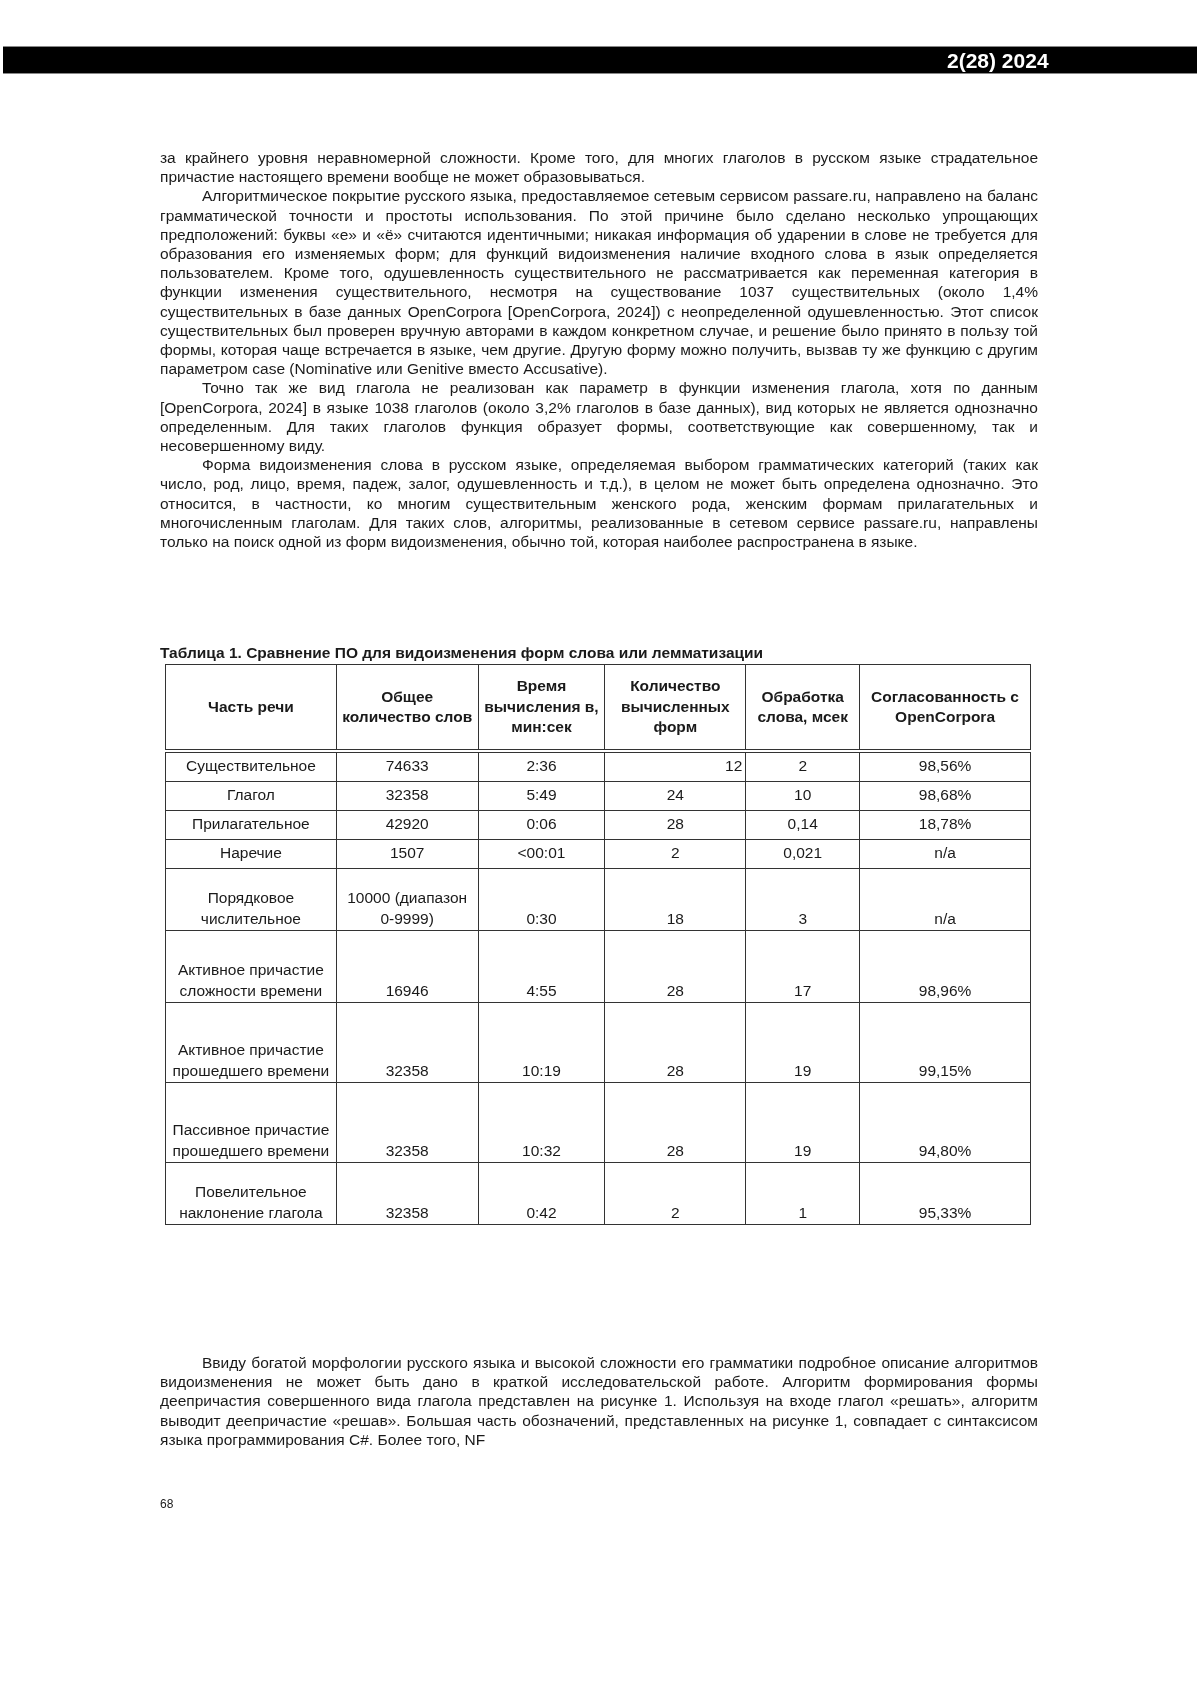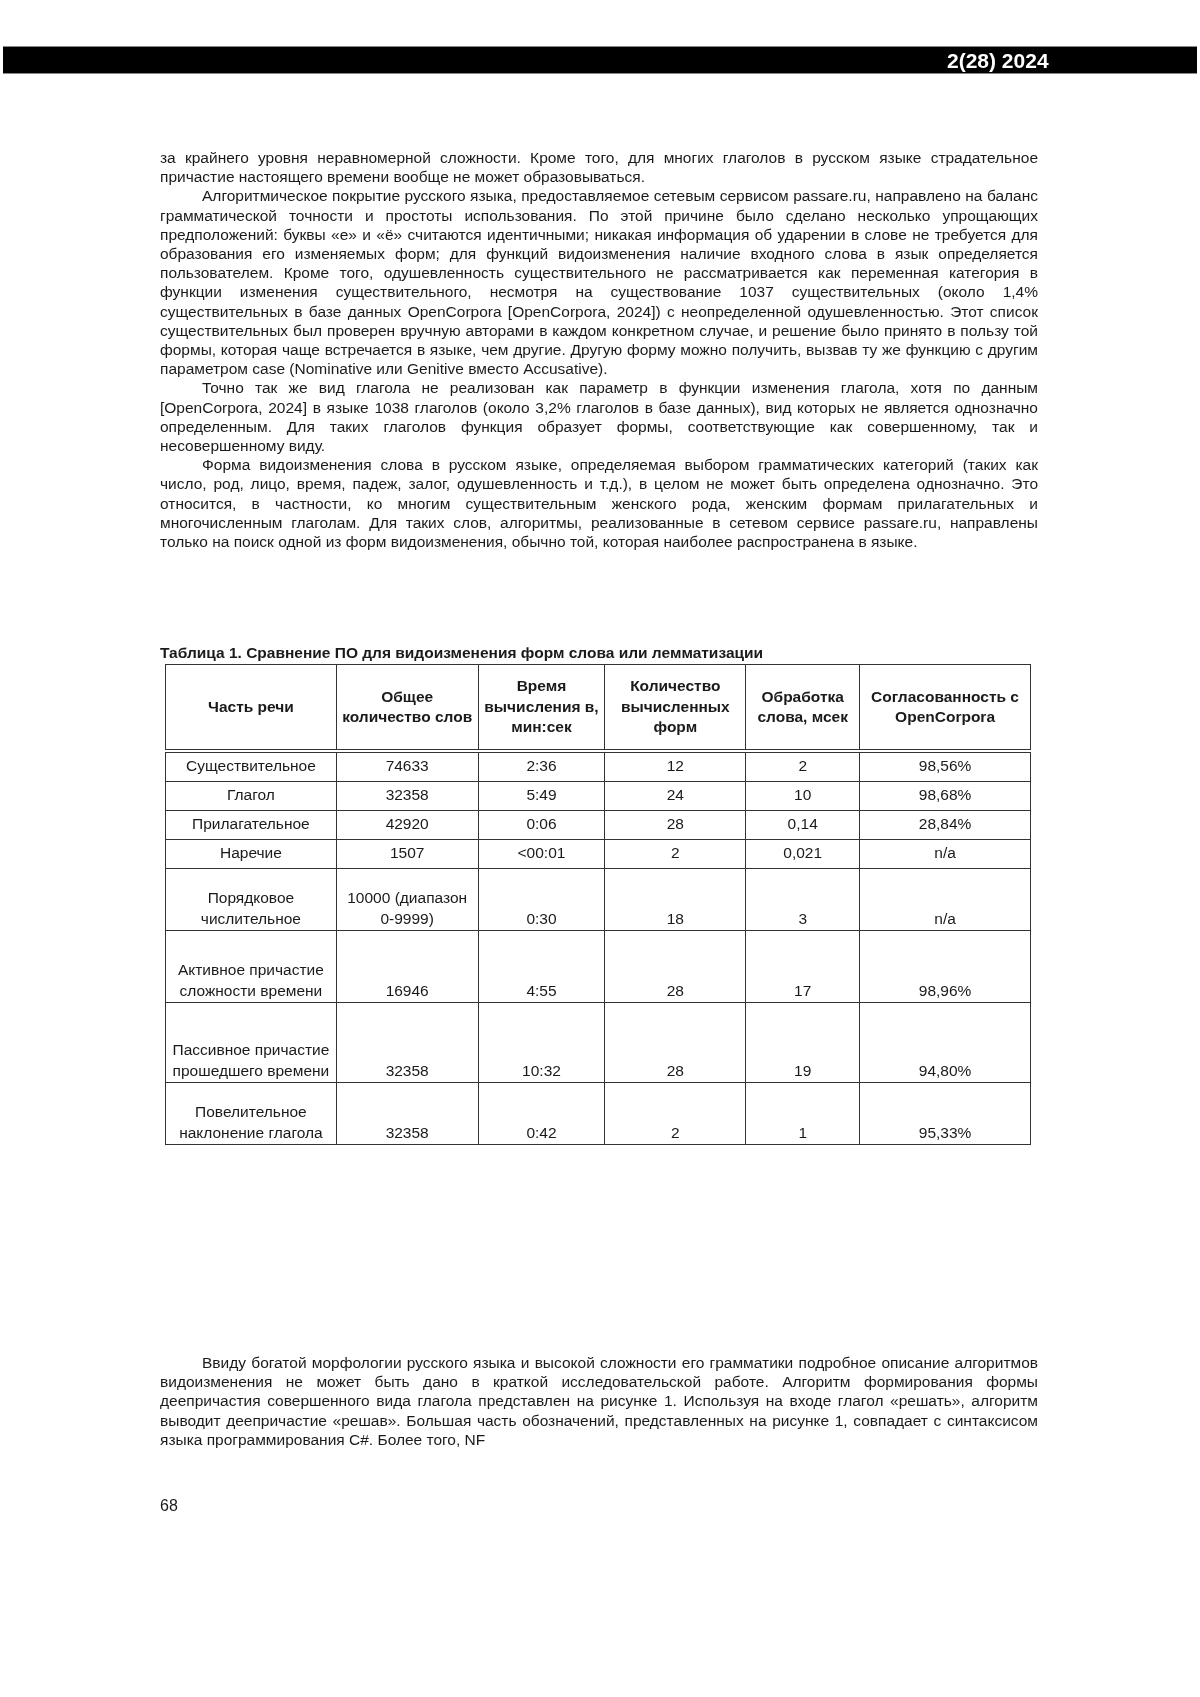--- a/index.html
+++ b/index.html
@@ -39,21 +39,21 @@
     border: 1.5px solid #333; text-align: center; padding: 0 3px;
     line-height: 20.5px;
   }
   table.data th { font-weight: bold; height: 84px; vertical-align: middle; }
   table.data td { vertical-align: bottom; padding-bottom: 1px; }
   table.data td.mid { vertical-align: middle; }
   col.c1 { width: 171px; } col.c2 { width: 142px; } col.c3 { width: 127px; }
   col.c4 { width: 141px; } col.c5 { width: 114px; } col.c6 { width: 171px; }
   #block2 { top: 1353px; }
   .page-number {
-    position: absolute; left: 160px; top: 1497px; font-size: 16px;
+    position: absolute; left: 160px; top: 1497px; font-size: 12px;
   }
 </style>
 </head>
 <body>
 
 <div class="header-bar">
   <span class="journal-title">ЦИФРОВАЯ ЭКОНОМИКА</span>
   <span class="issue">2(28) 2024</span>
 </div>
 
@@ -83,39 +83,39 @@
       <th>Количество вычисленных форм</th>
       <th>Обработка слова, мсек</th>
       <th>Согласованность с OpenCorpora</th>
     </tr>
   </thead>
   <tbody id="table-body">
       <tr style="border-top: 4px double rgb(51, 51, 51);">
         <td class="mid" style="height: 27px;">Существительное</td>
         <td class="mid" style="height: 27px;">74633</td>
         <td class="mid" style="height: 27px;">2:36</td>
-        <td class="mid" style="height: 27px;">12</td>
+        <td class="mid" style="height: 27px; text-align: right;">12</td>
         <td class="mid" style="height: 27px;">2</td>
         <td class="mid" style="height: 27px;">98,56%</td>
       </tr>
       <tr>
         <td class="mid" style="height: 27px;">Глагол</td>
         <td class="mid" style="height: 27px;">32358</td>
         <td class="mid" style="height: 27px;">5:49</td>
         <td class="mid" style="height: 27px;">24</td>
         <td class="mid" style="height: 27px;">10</td>
         <td class="mid" style="height: 27px;">98,68%</td>
       </tr>
       <tr>
         <td class="mid" style="height: 27px;">Прилагательное</td>
         <td class="mid" style="height: 27px;">42920</td>
         <td class="mid" style="height: 27px;">0:06</td>
         <td class="mid" style="height: 27px;">28</td>
         <td class="mid" style="height: 27px;">0,14</td>
-        <td class="mid" style="height: 27px;">28,84%</td>
+        <td class="mid" style="height: 27px;">18,78%</td>
       </tr>
       <tr>
         <td class="mid" style="height: 27px;">Наречие</td>
         <td class="mid" style="height: 27px;">1507</td>
         <td class="mid" style="height: 27px;">&lt;00:01</td>
         <td class="mid" style="height: 27px;">2</td>
         <td class="mid" style="height: 27px;">0,021</td>
         <td class="mid" style="height: 27px;">n/a</td>
       </tr>
       <tr>
@@ -126,20 +126,28 @@
         <td style="height: 60px;">3</td>
         <td style="height: 60px;">n/a</td>
       </tr>
       <tr>
         <td style="height: 70px;">Активное причастие сложности времени</td>
         <td style="height: 70px;">16946</td>
         <td style="height: 70px;">4:55</td>
         <td style="height: 70px;">28</td>
         <td style="height: 70px;">17</td>
         <td style="height: 70px;">98,96%</td>
+      </tr>
+      <tr>
+        <td style="height: 78px;">Активное причастие прошедшего времени</td>
+        <td style="height: 78px;">32358</td>
+        <td style="height: 78px;">10:19</td>
+        <td style="height: 78px;">28</td>
+        <td style="height: 78px;">19</td>
+        <td style="height: 78px;">99,15%</td>
       </tr>
       <tr>
         <td style="height: 78px;">Пассивное причастие прошедшего времени</td>
         <td style="height: 78px;">32358</td>
         <td style="height: 78px;">10:32</td>
         <td style="height: 78px;">28</td>
         <td style="height: 78px;">19</td>
         <td style="height: 78px;">94,80%</td>
       </tr>
       <tr>

